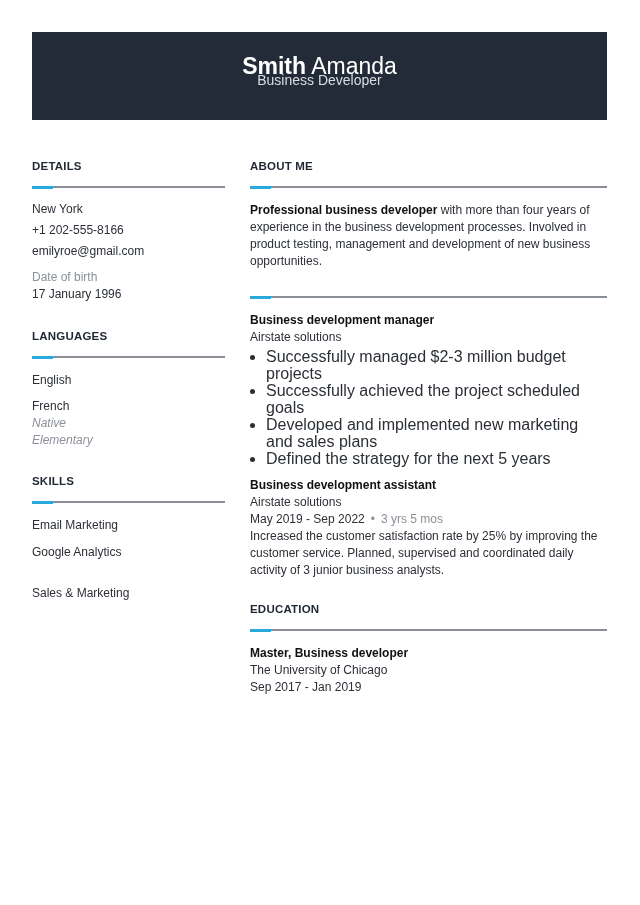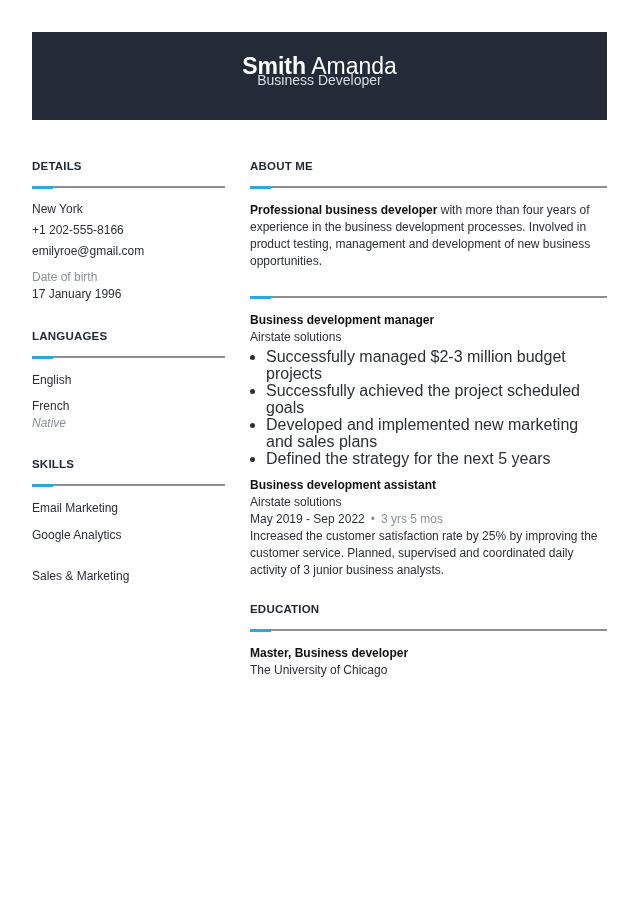--- a/index.html
+++ b/index.html
@@ -47,20 +47,21 @@
   </div>
 
   <div style="margin-top:27px;">
     <div class="sec-title">LANGUAGES</div>
     <div class="rule">
         <div class="accent"></div>
       </div>
     <div class="txt">English</div>
     <div class="txt" style="margin-top:9px;">French</div>
     <div class="txt italic">Native</div>
+    <div class="txt italic">Elementary</div>
   </div>
 
   <div style="margin-top:26px;">
     <div class="sec-title">SKILLS</div>
     <div class="rule">
         <div class="accent"></div>
       </div>
     <div class="txt">Email Marketing</div>
     <div class="txt" style="margin-top:10px;">Google Analytics</div>
     <div class="txt" style="margin-top:24px;">Sales &amp; Marketing</div>
@@ -98,14 +99,15 @@
     </div>
   </div>
 
   <div style="margin-top:24px;">
     <div class="sec-title">EDUCATION</div>
     <div class="rule">
         <div class="accent"></div>
       </div>
     <div class="job-title">Master, Business developer</div>
     <div class="txt">The University of Chicago</div>
+    <div class="txt">Sep 2017 - Jan 2019</div>
   </div>
 </div>
 
 </body></html>

